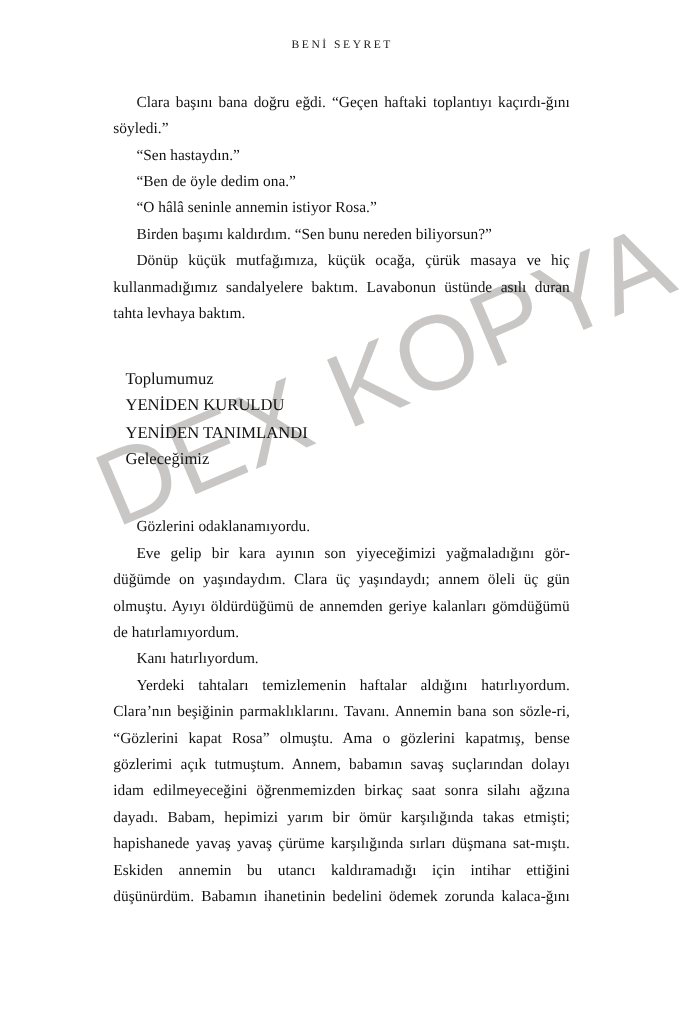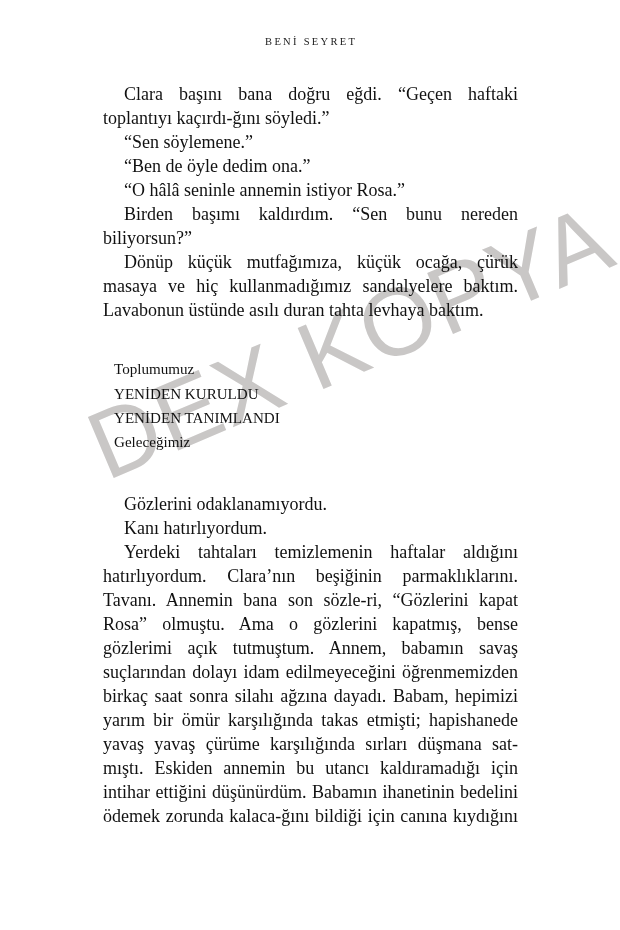--- a/index.html
+++ b/index.html
@@ -59,21 +59,21 @@
   .column {
     position: absolute;
     left: 103px;
     top: 82px;
     width: 415px;
     z-index: 2;
   }
 
   p.body {
     margin: 0;
-    font-size: 18px;
+    font-size: 14px;
     line-height: 24.05px;
     text-align: justify;
     text-justify: inter-word;
     text-indent: 21px;
     hyphens: manual;
     -webkit-hyphens: manual;
   }
 
   
   .sign-block {
@@ -107,36 +107,37 @@
 
 <div class="page" style="background: rgb(255, 255, 255); color: rgb(17, 17, 17);">
 
   <div class="running-head">BENİ SEYRET</div>
 
   <div class="watermark" style="color: rgb(201, 199, 198);">DEX KOPYA</div>
 
   <div class="column">
 
     <p class="body">Clara başını bana doğru eğdi. “Geçen haftaki toplantıyı kaçırdı-ğını söyledi.”</p>
-    <p class="body">“Sen söylemene.”</p>
+    <p class="body">“Sen hastaydın.”</p>
     <p class="body">“Ben de öyle dedim ona.”</p>
     <p class="body">“O hâlâ seninle annemin istiyor Rosa.”</p>
     <p class="body">Birden başımı kaldırdım. “Sen bunu nereden biliyorsun?”</p>
     <p class="body">Dönüp küçük mutfağımıza, küçük ocağa, çürük masaya ve hiç kullanmadığımız sandalyelere baktım. Lavabonun üstünde asılı duran tahta levhaya baktım.</p>
 
     <div class="sign-spacer-top"></div>
     <div class="sign-block">
       <span class="sign-line">Toplumumuz</span>
       <span class="sign-line">YENİDEN KURULDU</span>
       <span class="sign-line">YENİDEN TANIMLANDI</span>
       <span class="sign-line">Geleceğimiz</span>
     </div>
     <div class="sign-spacer-bottom"></div>
 
     <p class="body">Gözlerini odaklanamıyordu.</p>
+    <p class="body">Eve gelip bir kara ayının son yiyeceğimizi yağmaladığını gör-düğümde on yaşındaydım. Clara üç yaşındaydı; annem öleli üç gün olmuştu. Ayıyı öldürdüğümü de annemden geriye kalanları gömdüğümü de hatırlamıyordum.</p>
     <p class="body">Kanı hatırlıyordum.</p>
     <p class="body">Yerdeki tahtaları temizlemenin haftalar aldığını hatırlıyordum. Clara’nın beşiğinin parmaklıklarını. Tavanı. Annemin bana son sözle-ri, “Gözlerini kapat Rosa” olmuştu. Ama o gözlerini kapatmış, bense gözlerimi açık tutmuştum. Annem, babamın savaş suçlarından dolayı idam edilmeyeceğini öğrenmemizden birkaç saat sonra silahı ağzına dayadı. Babam, hepimizi yarım bir ömür karşılığında takas etmişti; hapishanede yavaş yavaş çürüme karşılığında sırları düşmana sat-mıştı. Eskiden annemin bu utancı kaldıramadığı için intihar ettiğini düşünürdüm. Babamın ihanetinin bedelini ödemek zorunda kalaca-ğını bildiği için canına kıydığını ise şimdi anlıyordum.</p>
 
   </div>
 
   <div class="folio">13</div>
 
 </div>
 
 </body></html>

